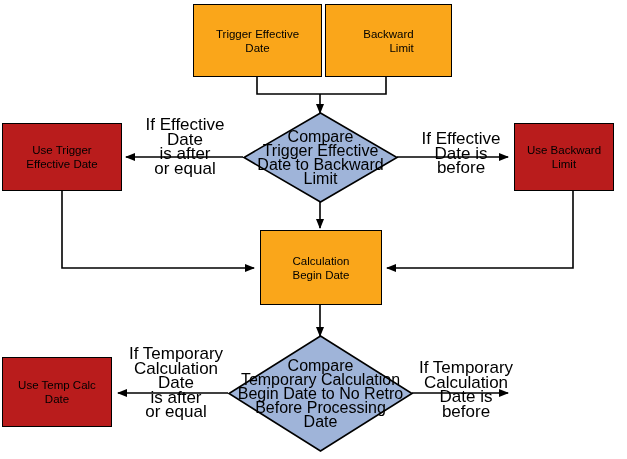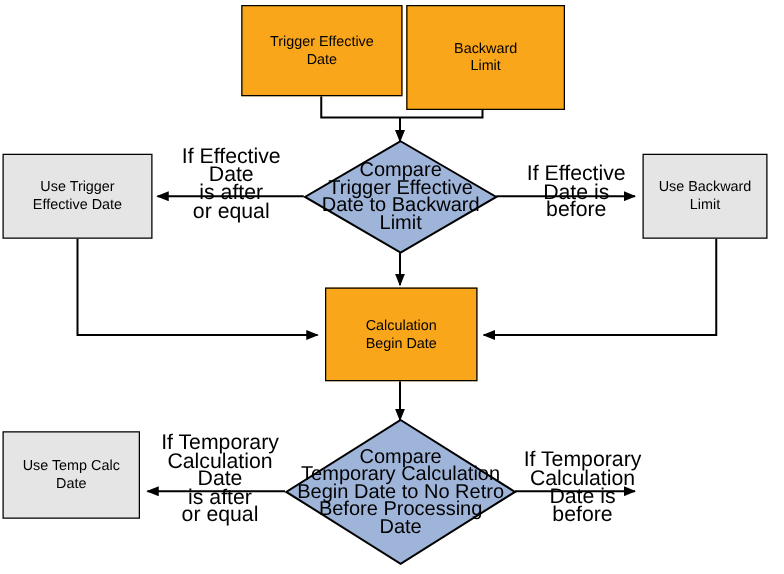--- a/index.html
+++ b/index.html
@@ -34,21 +34,21 @@
     text-align: center;
     color: #000000;
     font-size: 11.5px;
     line-height: 14px;
     z-index: 3;
   }
   .rect {
     border: 1.5px solid #000000;
   }
   .rect.orange { background: #FAA61A; }
-  .rect.blue   { background: #e5e5e5; }
+  .rect.blue   { background: #b91c1c; }
 
   .diamond-wrap {
     position: absolute;
     z-index: 2;
   }
   .diamond-wrap svg {
     position: absolute;
     left: 0;
     top: 0;
     overflow: visible;
@@ -113,21 +113,21 @@
 
       <path d="M228,393 L118,393" marker-end="url(#arrow)"></path>
 
       <path d="M412,393 L508,393" marker-end="url(#arrow)"></path>
     </g>
   </svg>
 
   <div class="node rect orange" style="left: 193px; top: 4px; width: 129px; height: 73px; white-space: pre-line;">Trigger Effective
 Date</div>
 
-  <div class="node rect orange" style="left: 325px; top: 4px; width: 127px; height: 84px; white-space: pre-line;">Backward
+  <div class="node rect orange" style="left: 325px; top: 4px; width: 127px; height: 73px; white-space: pre-line; text-align: right;">Backward
 Limit</div>
 
   <div class="diamond-wrap" style="left:243px; top:112px; width:155px; height:91px;">
     <svg width="155" height="91" viewBox="0 0 155 91" xmlns="http://www.w3.org/2000/svg">
       <polygon points="77.5,1 154,45.5 77.5,90 1,45.5" fill="#9FB4D9" stroke="#000000" stroke-width="1.6"></polygon>
     </svg>
     <div class="diamond-label" style="white-space: pre-line;">Compare
 Trigger Effective
 Date to Backward
 Limit</div>
@@ -155,21 +155,21 @@
     <svg width="185" height="117" viewBox="0 0 185 117" xmlns="http://www.w3.org/2000/svg">
       <polygon points="92.5,1 184,58.5 92.5,116 1,58.5" fill="#9FB4D9" stroke="#000000" stroke-width="1.6"></polygon>
     </svg>
     <div class="diamond-label" style="white-space: pre-line;">Compare
 Temporary Calculation
 Begin Date to No Retro
 Before Processing
 Date</div>
   </div>
 
-  <div class="node rect blue" style="left: 2px; top: 345px; width: 110px; height: 70px; white-space: pre-line;">Use Temp Calc
+  <div class="node rect blue" style="left: 2px; top: 357px; width: 110px; height: 70px; white-space: pre-line;">Use Temp Calc
 Date</div>
 
 
   <div class="edge-label" style="left: 124px; top: 347px; width: 104px; white-space: pre-line;">If Temporary
 Calculation
 Date
 is after
 or equal</div>
 
   <div class="edge-label" style="left: 418px; top: 361px; width: 96px; white-space: pre-line;">If Temporary

